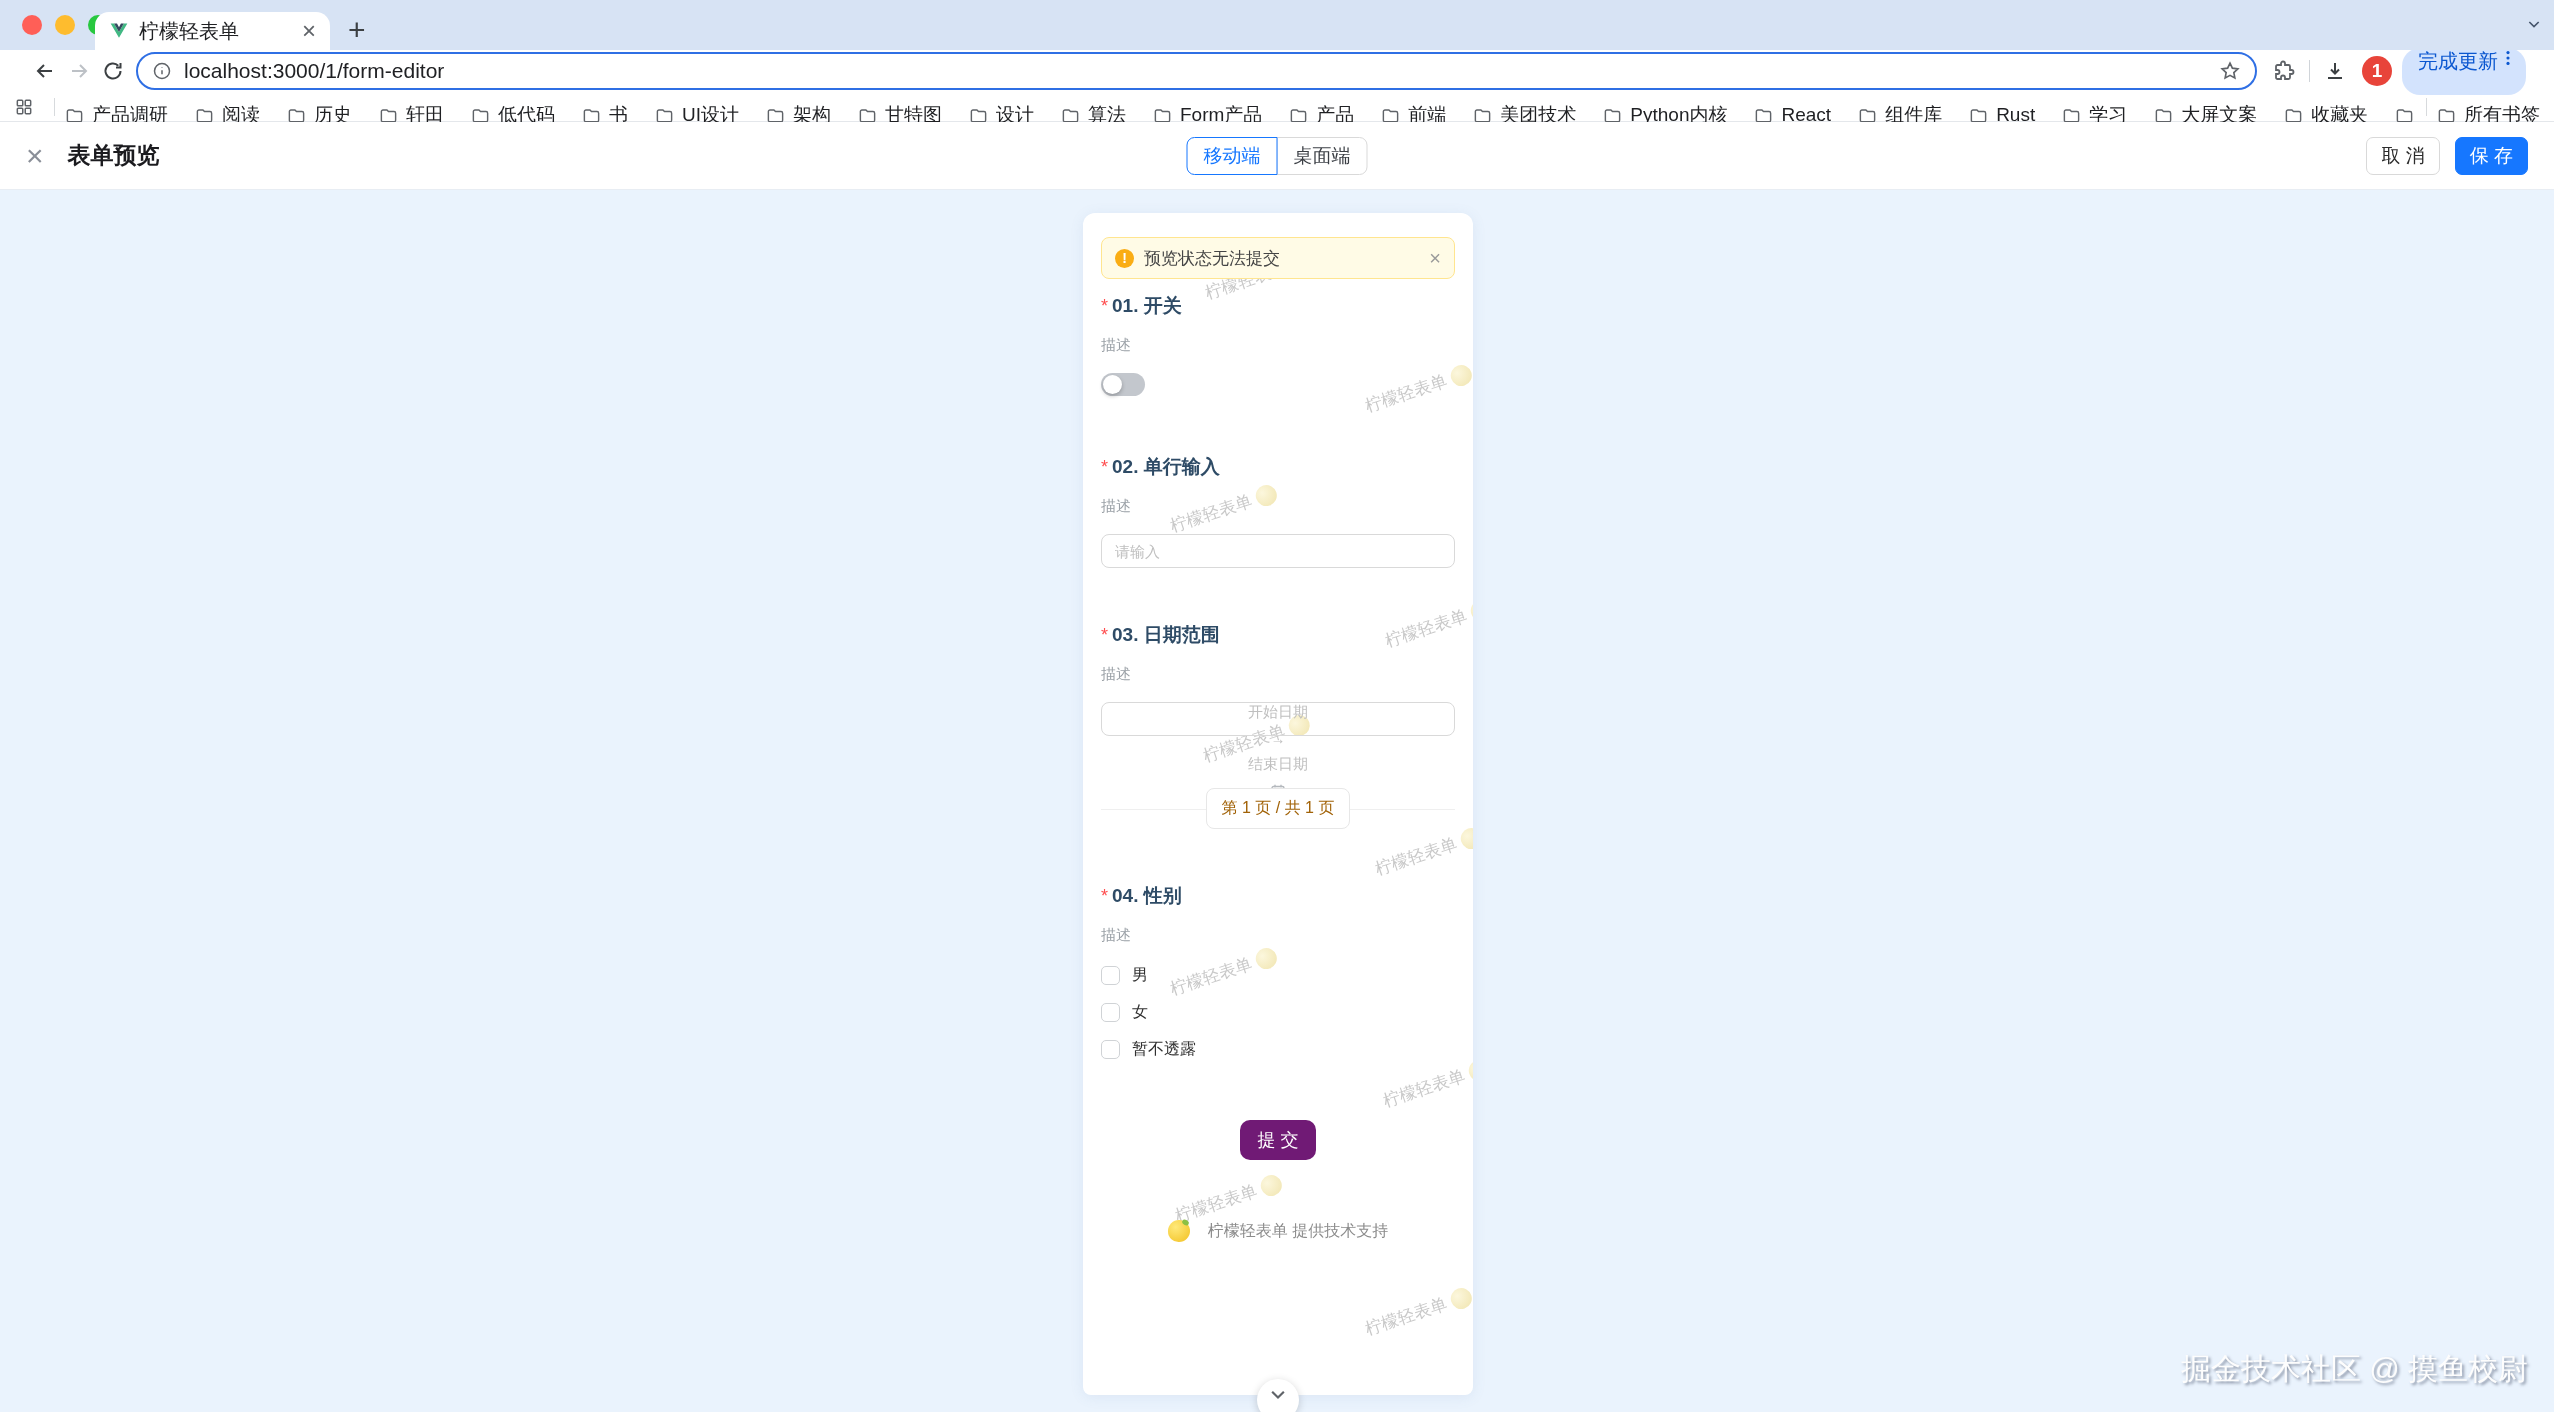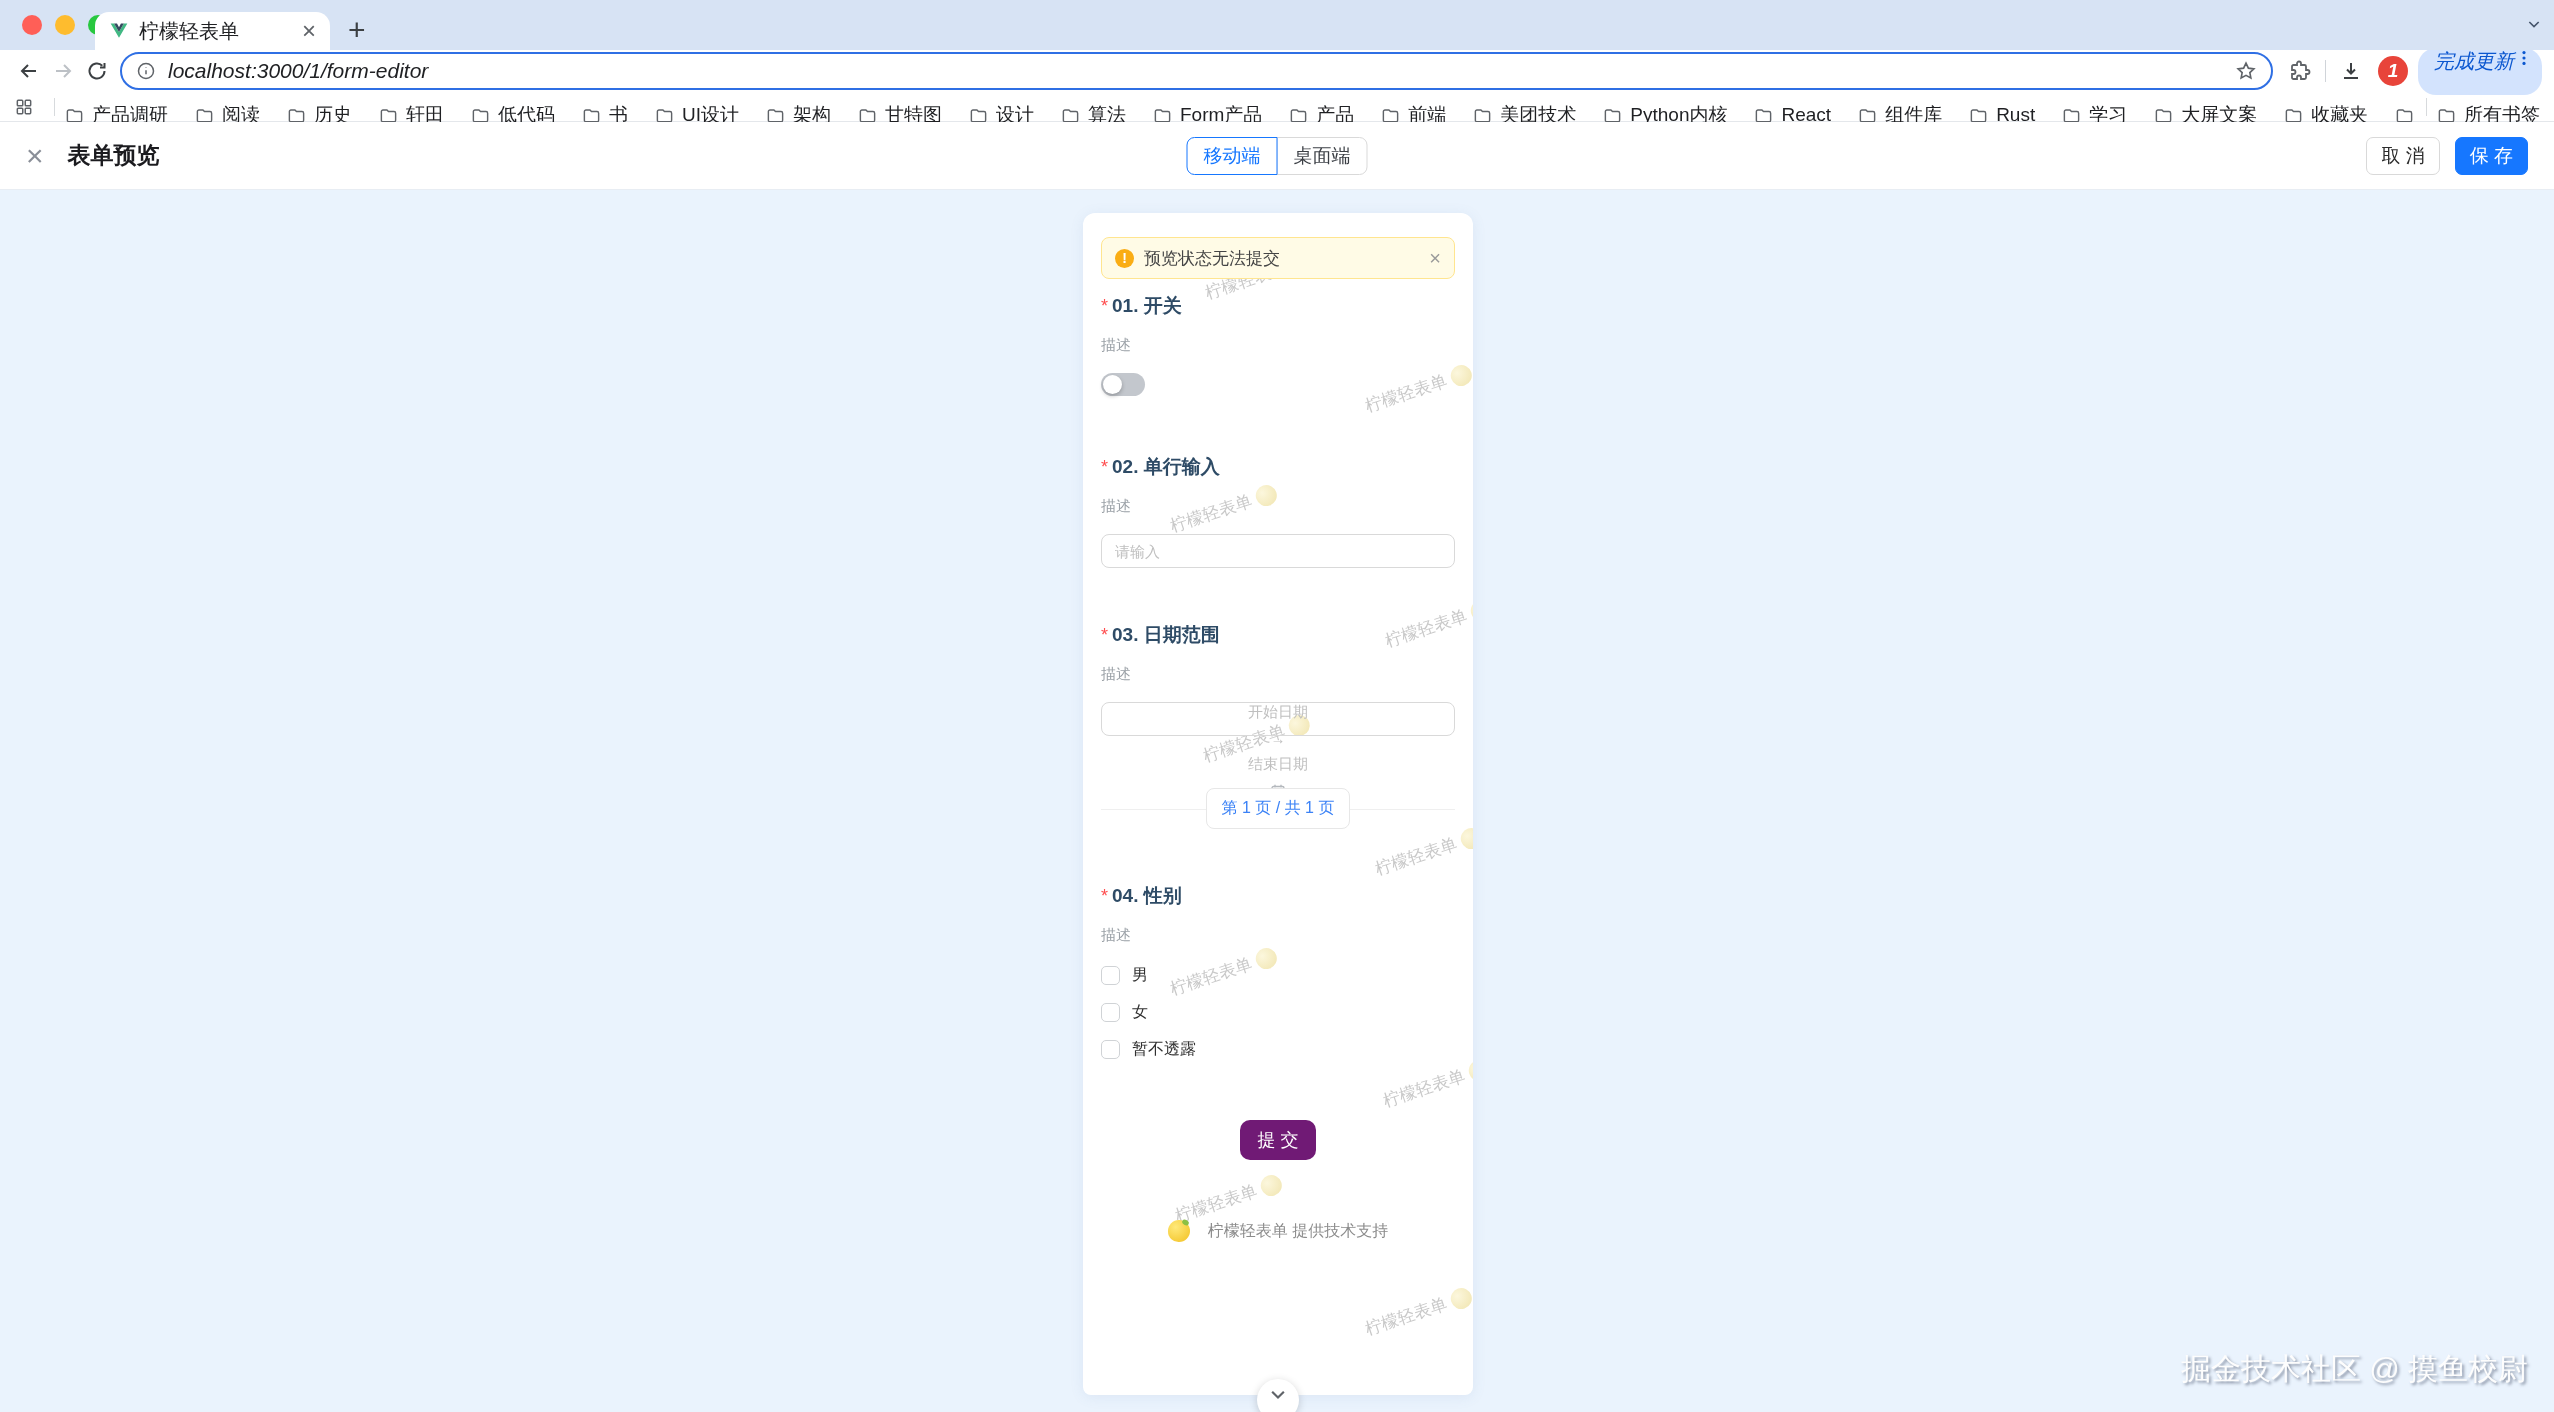--- a/index.html
+++ b/index.html
@@ -18,21 +18,21 @@
   .tab {
     position:absolute; left:95px; top:12px; width:235px; height:38px;
     background:#fff; border-radius:14px 14px 0 0; display:flex; align-items:center;
     padding:0 14px; gap:10px;
   }
   .tab-title { font-size:20px; color:#1f2023; flex:1; white-space:nowrap; overflow:hidden; }
   .tab-close { color:#5f6368; font-size:24px; line-height:1; cursor:default; }
   .newtab { position:absolute; left:348px; top:10px; font-size:30px; color:#3c4043; line-height:40px; }
   .strip-chevron { position:absolute; right:12px; top:16px; color:#44546a; }
 
-  .toolbar { height:42px; background:#fff; display:flex; align-items:center; padding:0 12px;font-style:italic; }
+  .toolbar { height:42px; background:#fff; display:flex; align-items:center; padding:0 28px; }
   .nav-ic { width:34px; height:34px; display:flex; align-items:center; justify-content:center; color:#3c4043; flex:0 0 auto; }
   .nav-ic.disabled { color:#bdc1c6; }
   .urlbar {
     flex:1; height:38px; margin:0 10px 0 6px; border:2px solid #2f6fe4; border-radius:20px;
     display:flex; align-items:center; padding:0 14px; gap:12px; background:#fff;
   }
   .url-text { flex:1; font-size:21px; color:#202124; white-space:nowrap; }
   .ic-gray { color:#5f6368; flex:0 0 auto; }
   .tb-divider { width:1px; height:22px; background:#d0d4d9; margin:0 8px; flex:0 0 auto; }
   .avatar {
@@ -120,21 +120,21 @@
   .daterange {
     height:34px; border:1px solid #d9d9d9; border-radius:8px; display:flex; align-items:center;
     padding:0 13px; gap:8px; font-size:15px; color:#bfbfbf;flex-direction:column;
   }
   .dr-start { flex:1; } .dr-end { flex:1; } .dr-arrow { color:#bfbfbf; }
   .cal-ic { color:#b4b8bd; }
 
   .pagination { margin-top:52px; position:relative; text-align:center; }
   .pag-line { position:absolute; left:0; right:0; top:50%; border-top:1px solid #efefef; }
   .pag-box { position:relative; display:inline-block; background:#fff; border:1px solid #e7e7e7;
-      border-radius:8px; padding:9px 15px; font-size:16px; color:#3b82f6; z-index:1; }
+      border-radius:8px; padding:9px 15px; font-size:16px; color:#a16207; z-index:1; }
 
   .cb-group { margin-top:20px; }
   .cb-row { display:flex; align-items:center; gap:12px; margin-top:16px; font-size:16px; color:#303030; }
   .cb-box { width:19px; height:19px; border:1px solid #d0d3d6; border-radius:5px; background:#fff; flex:0 0 auto; }
 
   .submit-wrap { margin-top:60px; text-align:center; position:relative; z-index:1; }
   .submit-btn { display:inline-flex; align-items:center; height:40px; padding:0 17px;
       background:#701a75; color:#fff; border:none; border-radius:10px; font-size:18px;
       font-family:inherit; }
 

